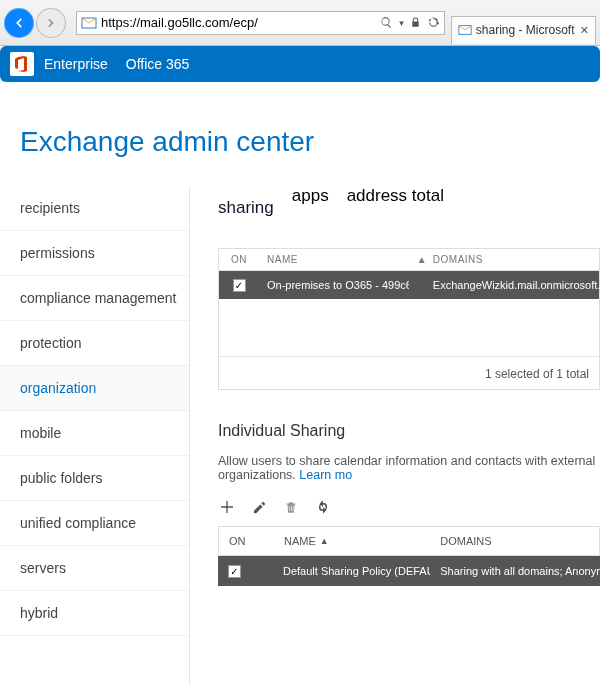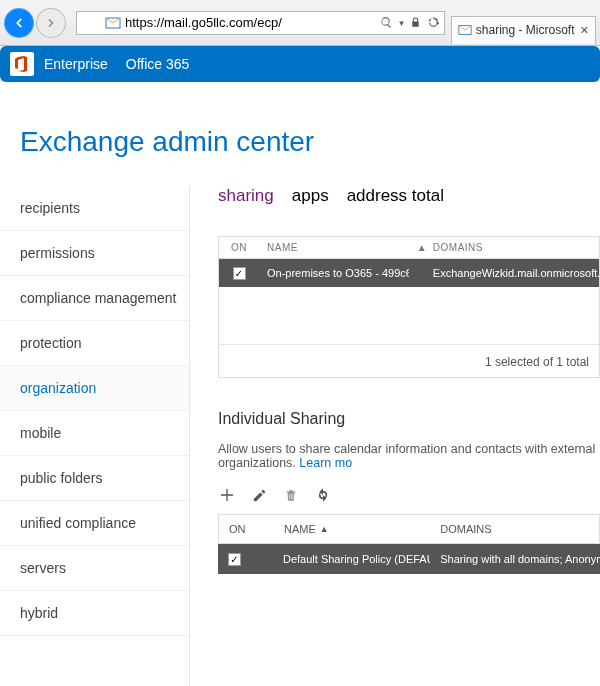--- a/index.html
+++ b/index.html
@@ -4,21 +4,21 @@
 <style>
   * { box-sizing: border-box; margin: 0; padding: 0; }
   body { font-family: "Segoe UI", Arial, sans-serif; font-size: 13px; color: #333; width: 600px; height: 686px; overflow: hidden; background: #fff; }
 
   
   .browser-bar { height: 46px; background: linear-gradient(#f5f5f5,#e8e8e8); border-bottom: 1px solid #bbb; display: flex; align-items: center; padding: 0 4px; position: relative; }
   .nav-btn { width: 30px; height: 30px; border-radius: 50%; background: #0a84ff; display: flex; align-items: center; justify-content: center; margin-right: 2px; box-shadow: inset 0 0 0 1px rgba(255,255,255,0.3); }
   .nav-btn.fwd { background: #ebebeb; box-shadow: inset 0 0 0 1px #bbb; }
   .nav-btn svg { fill: #fff; }
   .nav-btn.fwd svg { fill: #888; }
-  .url-wrap { flex: 1; display: flex; align-items: center; background: #fff; border: 1px solid #b5b5b5; height: 24px; margin: 0 6px 0 8px; padding-left: 24px; }
+  .url-wrap { flex: 1; display: flex; align-items: center; background: #fff; border: 1px solid #b5b5b5; height: 24px; margin: 0 6px 0 8px; }
   .url-icon { width: 16px; height: 16px; margin: 0 4px; }
   .url-text { flex: 1; font-size: 13px; color: #000; white-space: nowrap; overflow: hidden; }
   .url-tools { display: flex; align-items: center; padding: 0 4px; color: #555; gap: 6px; }
   .url-tools svg, .url-tools span { display: block; }
   .tabbar { display: flex; align-items: center; height: 100%; }
   .tab { height: 28px; background: #fcfcfc; border: 1px solid #bbb; border-bottom: none; display: flex; align-items: center; padding: 0 6px; font-size: 12px; max-width: 150px; position: relative; top: 7px; }
   .tab-icon { width: 14px; height: 14px; margin-right: 4px; }
   .tab-text { white-space: nowrap; overflow: hidden; text-overflow: clip; max-width: 100px; }
   .tab-close { margin-left: 4px; color: #555; font-size: 11px; }
 
@@ -32,21 +32,21 @@
 
   
   .layout { display: flex; margin-top: 28px; height: 560px; }
   .sidebar { width: 190px; border-right: 1px solid #e5e5e5; }
   .side-item { padding: 14px 0 14px 20px; font-size: 14px; color: #444; cursor: pointer; border-bottom: 1px solid #f2f2f2; }
   .side-item.active { color: #0072c6; background: #fafafa; }
 
   .main { flex: 1; padding: 0 0 0 28px; overflow: hidden; }
   .tabs { display: flex; gap: 18px; margin-bottom: 30px; }
   .tab-link { font-size: 17px; color: #000000; cursor: pointer; }
-  .tab-link.active { color: #701a75; }
+  .tab-link.active { color: #0f172a; margin-top: 12px; }
 
   .grid-head { display: flex; border: 1px solid #ddd; border-bottom: none; height: 22px; align-items: center; font-size: 10px; color: #777; background: #fff; letter-spacing: 0.5px;}
   .col { padding: 0 8px; overflow: hidden; white-space: nowrap; }
   .col.on { width: 40px; text-align: center; }
   .col.name { flex: 1.1; }
   .col.sort { width: 14px; text-align: left; }
   .col.domains { flex: 1.3; }
 
   .grid-row { display: flex; align-items: center; height: 28px; font-size: 11px; color: #fff; background: #555; }
   .grid-row .col { overflow: hidden; white-space: nowrap; text-overflow: clip; }

